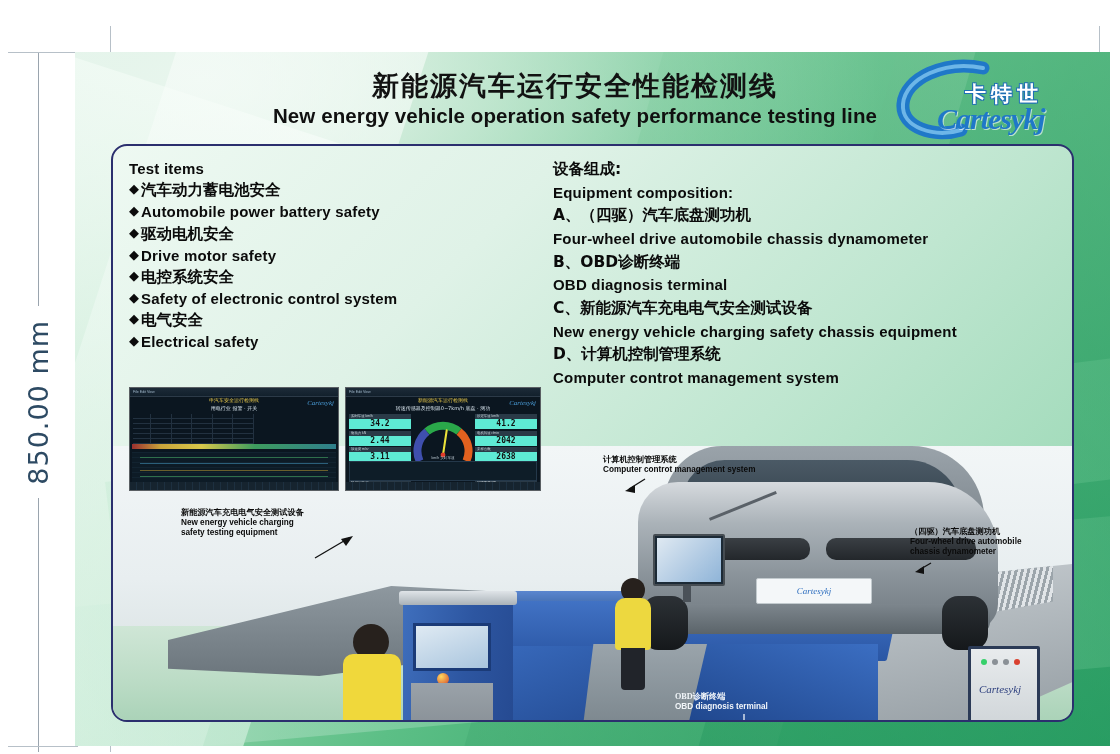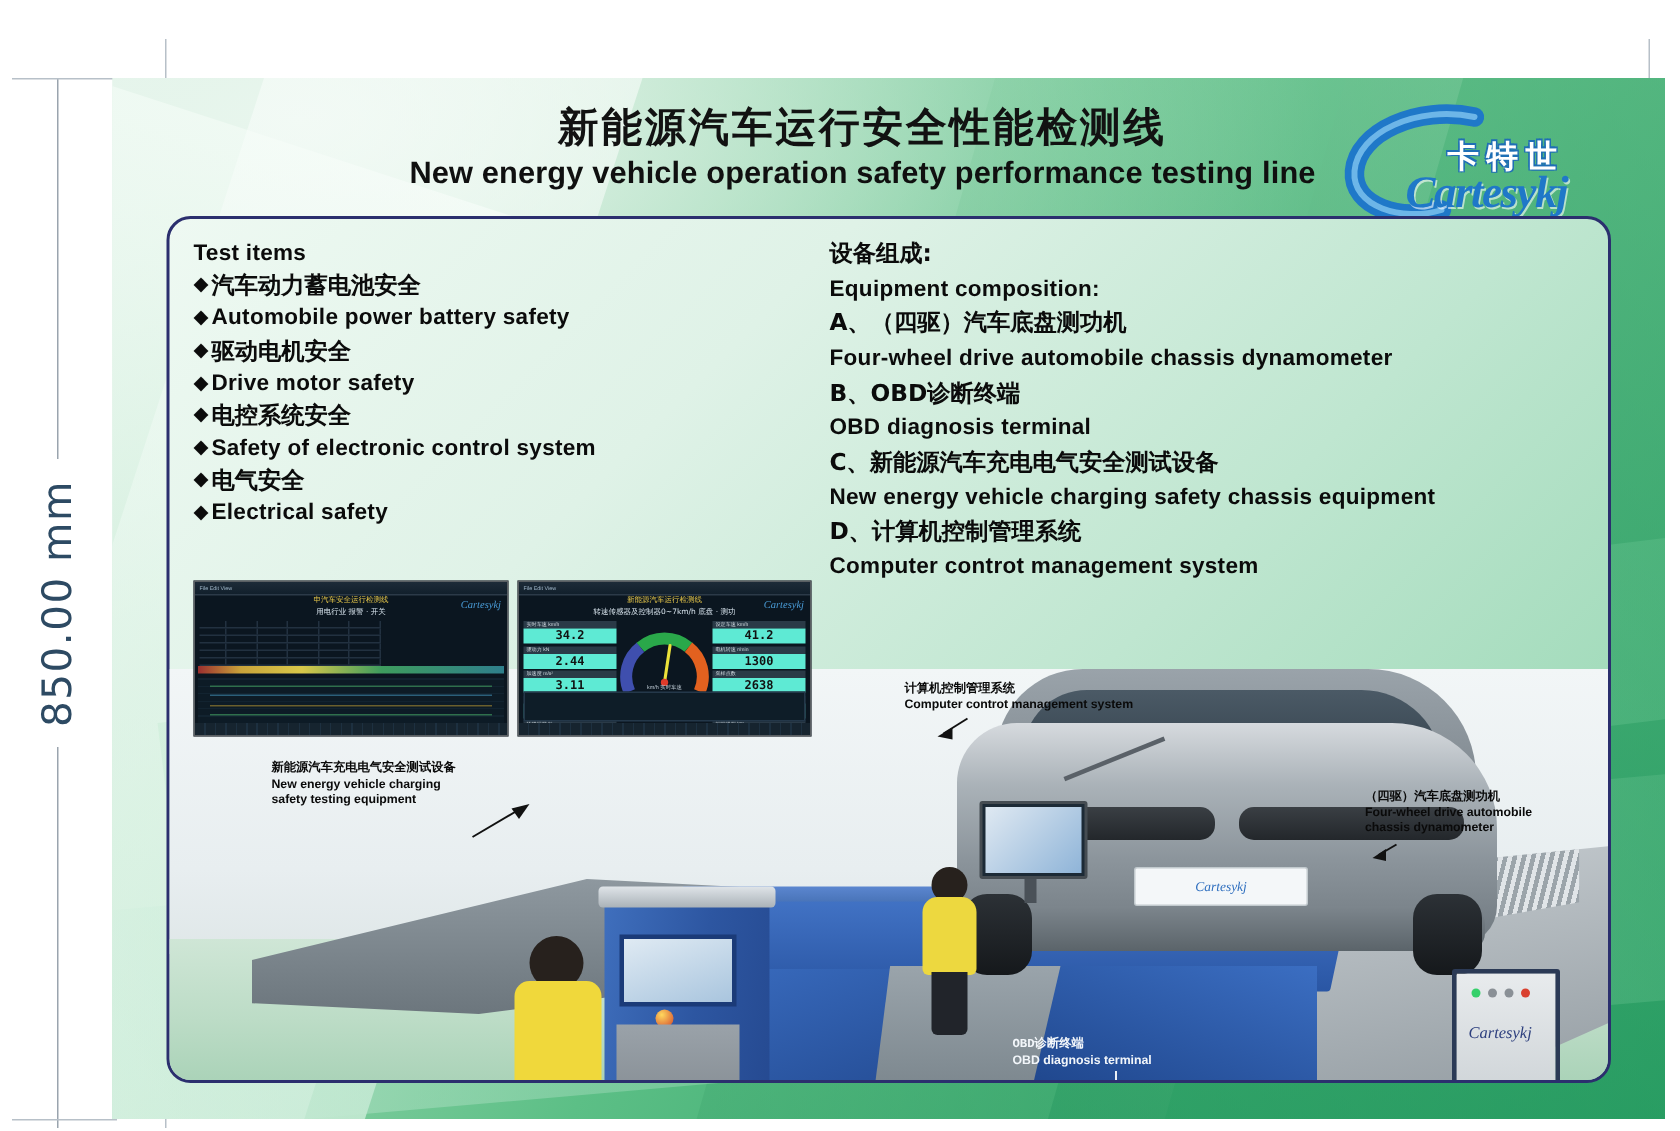--- a/index.html
+++ b/index.html
@@ -51,21 +51,21 @@
 
   
   #header { position:absolute; left:0; top:0; width:865px; height:92px; }
   .title-wrap { position:absolute; left:180px; top:18px; width:640px; text-align:center; }
   .title-cn { font-size:27px; font-weight:bold; color:#121212; letter-spacing:2px;
               font-family:"DejaVu Sans", sans-serif; line-height:1.15; }
   .title-en { font-size:20.5px; font-weight:bold; color:#101010; letter-spacing:.1px;
               font-family:"Liberation Sans", sans-serif; margin-top:3px; }
 
   
-  #logo { position:absolute; left:812px; top:16px; width:200px; height:86px; }
+  #logo { position:absolute; left:812px; top:6px; width:200px; height:86px; }
   #logo svg { position:absolute; left:0; top:0; }
   .logo-cn { position:absolute; left:78px; top:22px; font-size:21px; font-weight:bold;
              color:#ffffff; letter-spacing:5px; font-family:"DejaVu Sans", sans-serif;
              text-shadow: 1px 1px 0 #1f6fb5, -1px -1px 0 #1f6fb5, 1px -1px 0 #1f6fb5, -1px 1px 0 #1f6fb5; }
   .logo-en { position:absolute; left:50px; top:44px; font-size:30px; font-style:italic;
              font-weight:bold; color:#1f78c8; font-family:"Liberation Serif", serif;
              letter-spacing:-1px;
              text-shadow: 1px 1px 0 #ffffff99; }
 
   
@@ -220,21 +220,21 @@
               background:linear-gradient(180deg,#e8ebed,#c9cfd3); border:3px solid #2b3a56;
               border-radius:2px; }
   .ctrl-leds { position:absolute; left:10px; top:10px; display:flex; gap:5px; }
   .led { width:6px; height:6px; border-radius:50%; }
   .ctrl-logo { position:absolute; left:8px; top:34px; font-size:11px; font-style:italic;
                color:#2d3f7e; font-family:"Liberation Serif", serif; }
 
   
   .callout { position:absolute; font-family:"Liberation Sans", sans-serif; line-height:1.22;
              white-space:nowrap; }
-  .co-cn { font-size:8.2px; font-weight:bold; color:#0a0a0a; font-family:Liberation Mono, monospace; }
+  .co-cn { font-size:8.2px; font-weight:bold; color:#0a0a0a; font-family:Liberation Serif, serif; }
   .co-en { font-size:8.2px; font-weight:bold; color:#0a0a0a; }
   .co-white .co-cn, .co-white .co-en { color:#f2f6fa; }
   .arrow { position:absolute; }
 </style>
 </head>
 <body>
 
 <div id="root">
 
   <div class="tick-v" style="left:110px; top:26px; height:726px;"></div>
@@ -493,21 +493,21 @@
 
         </div>
 
         <div class="panel-col pc-right">
           <div class="pc-row">
               <div class="pc-lab">设定车速 km/h</div>
               <div class="pc-val">41.2</div>
             </div>
           <div class="pc-row">
               <div class="pc-lab">电机转速 r/min</div>
-              <div class="pc-val">1300</div>
+              <div class="pc-val">2042</div>
             </div>
           <div class="pc-row">
               <div class="pc-lab">采样点数</div>
               <div class="pc-val">2638</div>
             </div>
           <div class="pc-row">
               <div class="pc-lab">输出功率 W</div>
               <div class="pc-val">2646</div>
             </div>
           <div class="pc-row">

